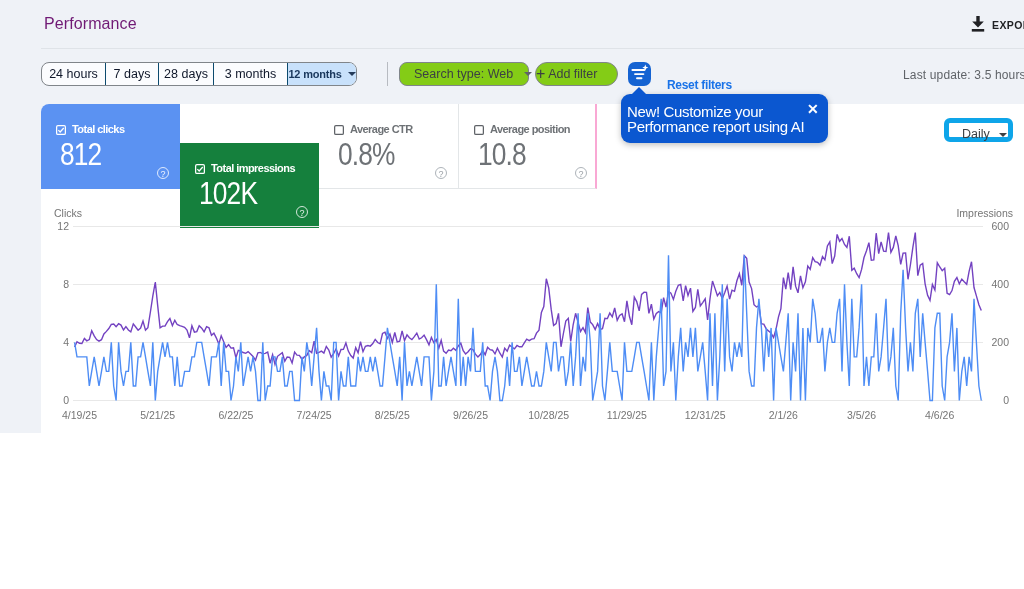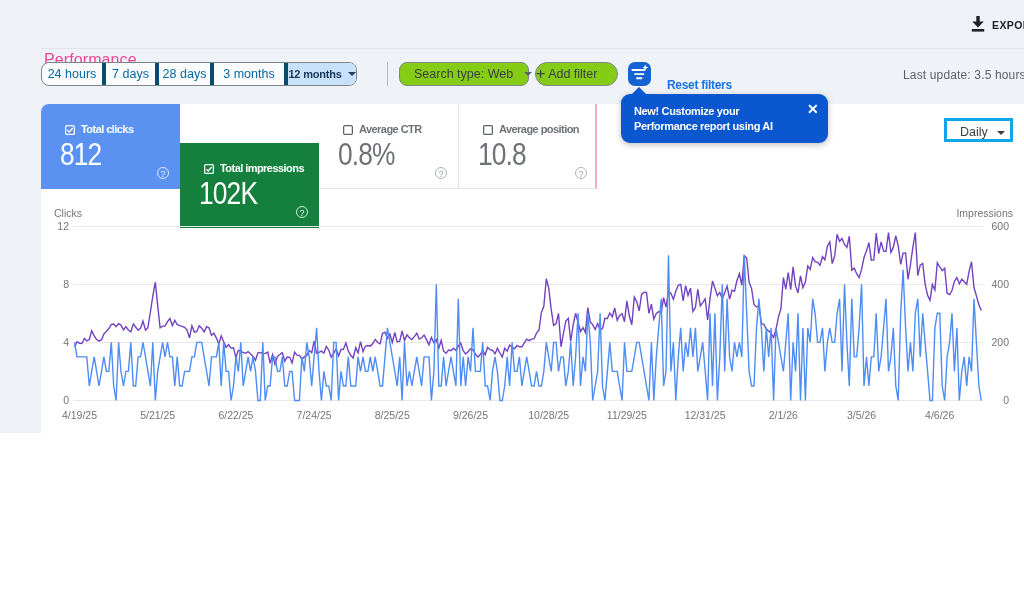--- a/index.html
+++ b/index.html
@@ -1,55 +1,55 @@
 <!DOCTYPE html>
 <html><head>
 <meta charset="utf-8">
 <style>
 * { margin:0; padding:0; box-sizing:border-box; }
 html,body { width:1024px; height:589px; background:#fff; overflow:hidden;
   font-family:"Liberation Sans", sans-serif; position:relative; }
 .abs { position:absolute; }
 .page { position:absolute; left:0; top:0; width:1024px; height:433px; background:#eff2f7; }
-.title { position:absolute; left:44px; top:15px; font-size:16px; color:#ec4899; letter-spacing:.1px;margin-top:36px; }
+.title { position:absolute; left:44px; top:15px; font-size:16px; color:#701a75; letter-spacing:.1px; }
 .export { position:absolute; left:971px; top:14px; color:#202124; white-space:nowrap; }
 .export .txt { position:absolute; left:21px; top:4.5px; font-size:10.5px; font-weight:bold; letter-spacing:.4px; color:#202124; }
 .hdiv { position:absolute; left:41px; top:48px; width:983px; height:1px; background:#dfe3e8; }
 
 .seg { position:absolute; left:41px; top:62px; height:24px; border:1px solid #80858a; border-radius:8px; display:flex; background:#fbfcfe; overflow:hidden; }
-.seg .s { height:22px; line-height:22px; font-size:12.5px; color:#0369a1; text-align:center; border-right:4px solid #0c4a6e; }
+.seg .s { height:22px; line-height:22px; font-size:12.5px; color:#0f172a; text-align:center; border-right:1px solid #0c4a6e; }
 .seg .s:last-child { border-right:none; }
 .seg .sel { background:#c8e1fb; color:#19375c; font-weight:bold; font-size:11px; letter-spacing:-.2px; }
 .caret { display:inline-block; width:0; height:0; border-left:4px solid transparent; border-right:4px solid transparent; border-top:4px solid #454a50; vertical-align:2px; }
 .vsep { position:absolute; left:387px; top:62px; width:1px; height:24px; background:#b7bbc1; }
 .pill { position:absolute; top:62px; height:24px; border:1px solid #80858a; border-radius:8px; background:#84cc16; font-size:12.5px; color:#3c4043; line-height:22px; white-space:nowrap; }
 .reset { position:absolute; left:667px; top:78px; font-size:12px; font-weight:bold; letter-spacing:-.3px; color:#1a73e8; }
 .lastupd { position:absolute; left:903px; top:67.5px; font-size:12px; letter-spacing:.15px; color:#5f6368; white-space:nowrap; }
 
 .aibtn { position:absolute; left:628px; top:62px; width:23px; height:24px; border-radius:7px; background:#1563d2; }
 
 .card { position:absolute; left:41px; top:104px; width:983px; height:329px; background:#fff; border-radius:8px 0 0 0; }
 .tile { position:absolute; top:0; width:139px; height:85px; }
-.tile .lbl { position:absolute; left:24px; top:19px; font-size:11px; letter-spacing:-.55px; font-weight:bold; white-space:nowrap; }
+.tile .lbl { position:absolute; left:15px; top:19px; font-size:11px; letter-spacing:-.55px; font-weight:bold; white-space:nowrap; }
 .tile .val { position:absolute; left:19px; top:35px; color:inherit; font-size:31px; line-height:31px; letter-spacing:-1px; transform:scaleX(.85); transform-origin:left center; }
 .tile .q { position:absolute; left:116px; top:63px; width:12px; height:12px; border-radius:50%; font-size:9px; line-height:12px; text-align:center; }
 .t1 { left:0; background:#5b92f2; border-radius:8px 0 0 0; color:#fff; }
 .t2 { left:139px; background:#15803d; color:#fff;margin-top:39px; }
 .t3 { left:278px; color:#6e7276; border-bottom:1px solid #e3e6e8; }
 .t4 { left:417px; color:#6e7276; border-bottom:1px solid #e3e6e8; border-right:2px solid #f9a8d4; border-left:1px solid #e3e6e8; }
 .q.w { border:1px solid rgba(255,255,255,.8); color:rgba(255,255,255,.9); }
 .q.g { border:1px solid #aeb4ba; color:#9aa0a6; }
 .cbx { display:inline-block; vertical-align:-1.5px; margin-right:6px; width:10px; height:10px; }
 
-.daily { position:absolute; left:944px; top:117.5px; width:69px; height:24px; border:3px solid #0ea5e9; border-radius:0; background:#fff; }
+.daily { position:absolute; left:944px; top:117.5px; width:69px; height:24px; border:5px solid #0ea5e9; border-radius:6px; background:#fff; }
 .daily span { position:absolute; left:13px; top:4.5px; font-size:12.5px; color:#3c4043; }
 .daily .caret { position:absolute; left:50px; top:10px; }
 
 .tip { position:absolute; left:621px; top:94px; width:207px; height:49px; background:#0b57d0; border-radius:9px; box-shadow:0 2px 6px rgba(0,0,0,.25); color:#fff; }
-.tip .tx { position:absolute; left:13px; top:9.5px; font-size:11px; font-weight:bold; letter-spacing:-.35px; line-height:15px; }
+.tip .tx { position:absolute; left:6px; top:9.5px; font-size:15px; font-weight:normal; letter-spacing:-.35px; line-height:15px; }
 .tip .arrow { position:absolute; left:11px; top:-7px; width:0; height:0; border-left:7px solid transparent; border-right:7px solid transparent; border-bottom:7px solid #0b57d0; }
 .tip .x { position:absolute; left:186px; top:7px; font-size:14px; font-weight:bold; }
 </style>
 </head>
 <body>
 <div class="page"></div>
 <div class="title">Performance</div>
 <div class="export">
   <svg width="14" height="16" viewBox="0 0 14 16" style="margin-top:1.5px;">
     <path d="M7 0 L7 8" stroke="#202124" stroke-width="3.4"></path>

